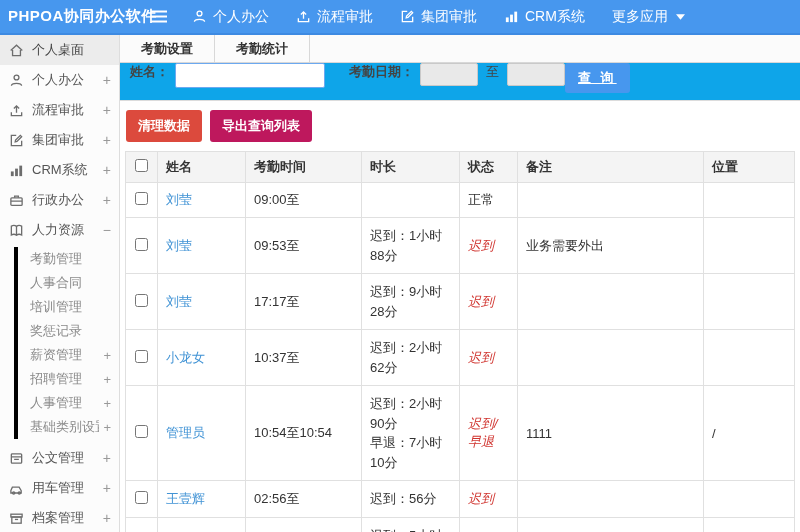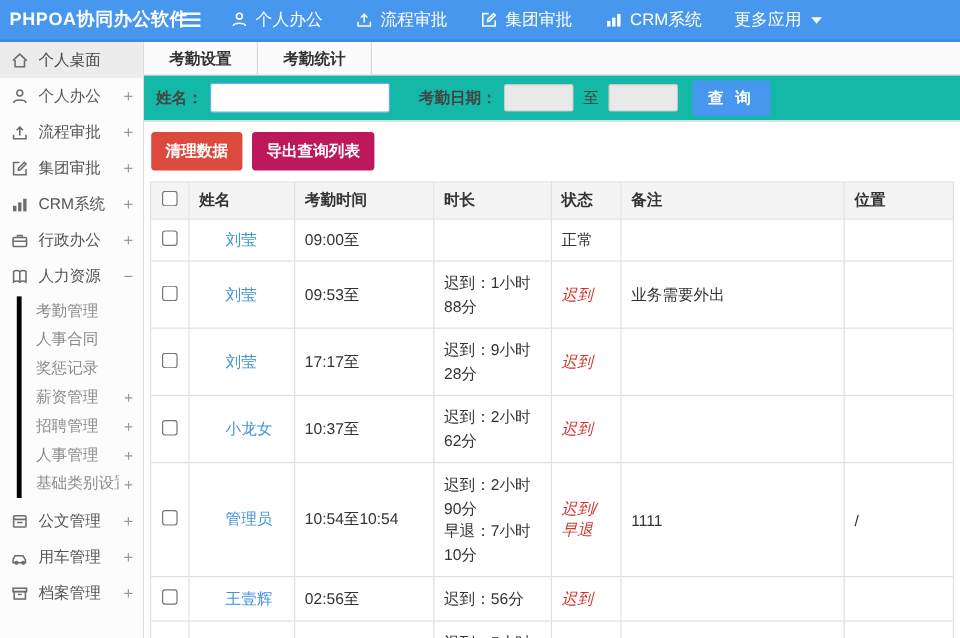--- a/index.html
+++ b/index.html
@@ -41,45 +41,45 @@
   .content { flex:1; display:flex; flex-direction:column; overflow:hidden; background:#fff; }
 
   .tabs { display:flex; height:28px; flex:0 0 auto; background:#fbfbfb; border-bottom:1px solid #d8d8d8; }
   .tab {
     width:95px; text-align:center; line-height:28px; font-weight:bold; font-size:13px;
     color:#333; background:#fbfbfb; border-right:1px solid #d8d8d8; cursor:pointer; white-space:nowrap;
   }
   .tab.active { background:#f0f0f0; color:#4797ee; }
 
   .filter {
-    flex:0 0 auto; height:38px; background:#14b8a6; border-bottom:1px solid #dcdcdc;
-    display:flex; align-items:center; padding:0 10px;
+    flex:0 0 auto; height:38px; background:#0ea5e9; border-bottom:1px solid #dcdcdc;
+    display:flex; align-items:flex-start; padding:0 10px;
   }
   .lbl { font-weight:bold; color:#444; margin-right:6px; white-space:nowrap; }
   .name-input { width:150px; height:25px; border:1px solid #6ca9f0; border-radius:2px; padding:0 6px; background:#fff; outline:none; }
   .date-lbl { margin-left:24px; }
   .date-input { width:58px; height:23px; border:1px solid #c9c9c9; border-radius:2px; background:#e9e9e9; padding:0 4px; }
   .to-lbl { margin:0 8px; color:#444; }
   .search-btn {
-    margin-left:12px; background:#4797ee; color:#fff; border:none; border-radius:3px;
-    padding:6px 13px; font-size:13px; font-weight:bold; letter-spacing:3px; cursor:pointer; white-space:nowrap;
+    margin-left:0; background:#4797ee; color:#fff; border:none; border-radius:3px;
+    padding:6px 13px; font-size:13px; font-weight:bold; letter-spacing:3px; cursor:pointer; white-space:nowrap;text-decoration:underline;
   }
 
   .toolbar { flex:0 0 auto; padding:9px 15px 9px 6px; display:flex; gap:8px; }
   .btn { border:none; border-radius:3px; color:#fff; font-weight:bold; font-size:13px; padding:7px 12px; cursor:pointer; white-space:nowrap; }
   .btn-danger { background:#dc4a3d; }
   .btn-info { background:#be185d; }
 
   .table-wrap { flex:1; overflow:hidden; padding:0 5px; }
   table { width:100%; border-collapse:collapse; table-layout:fixed; font-size:13px; }
   th, td { border:1px solid #e0e0e0; padding:8px 8px; text-align:left; vertical-align:middle; overflow:hidden; }
   thead th { background:#f4f4f4; font-weight:bold; color:#333; padding:6px 8px; }
   .cell-check { text-align:center; padding:6px 2px; }
   .cell-check input { margin:0; }
-  .name-link { color:#4193d5; cursor:pointer; text-decoration:none;margin-left:22px; }
+  .name-link { color:#4193d5; cursor:pointer; text-decoration:none; }
   .status-normal { color:#333; }
   .status-late { color:#d0342f;font-style:italic; }
   .duration { white-space:pre-line; line-height:1.5; }
 </style>
 </head>
 <body>
 
 <div class="app">
 
   <div class="topbar">
@@ -210,20 +210,23 @@
           </span>
           <span class="sb-label">人力资源</span>
           <span class="sb-plus">−</span>
         </div>
         <div class="sb-sub">
           <div class="sb-sub-item">
             <span class="sb-label">考勤管理</span>
           </div>
           <div class="sb-sub-item">
             <span class="sb-label">人事合同</span>
+          </div>
+          <div class="sb-sub-item">
+            <span class="sb-label">培训管理</span>
           </div>
           <div class="sb-sub-item">
             <span class="sb-label">奖惩记录</span>
           </div>
           <div class="sb-sub-item">
             <span class="sb-label">薪资管理</span>
             <span class="sb-plus">+</span>
           </div>
           <div class="sb-sub-item">
             <span class="sb-label">招聘管理</span>

